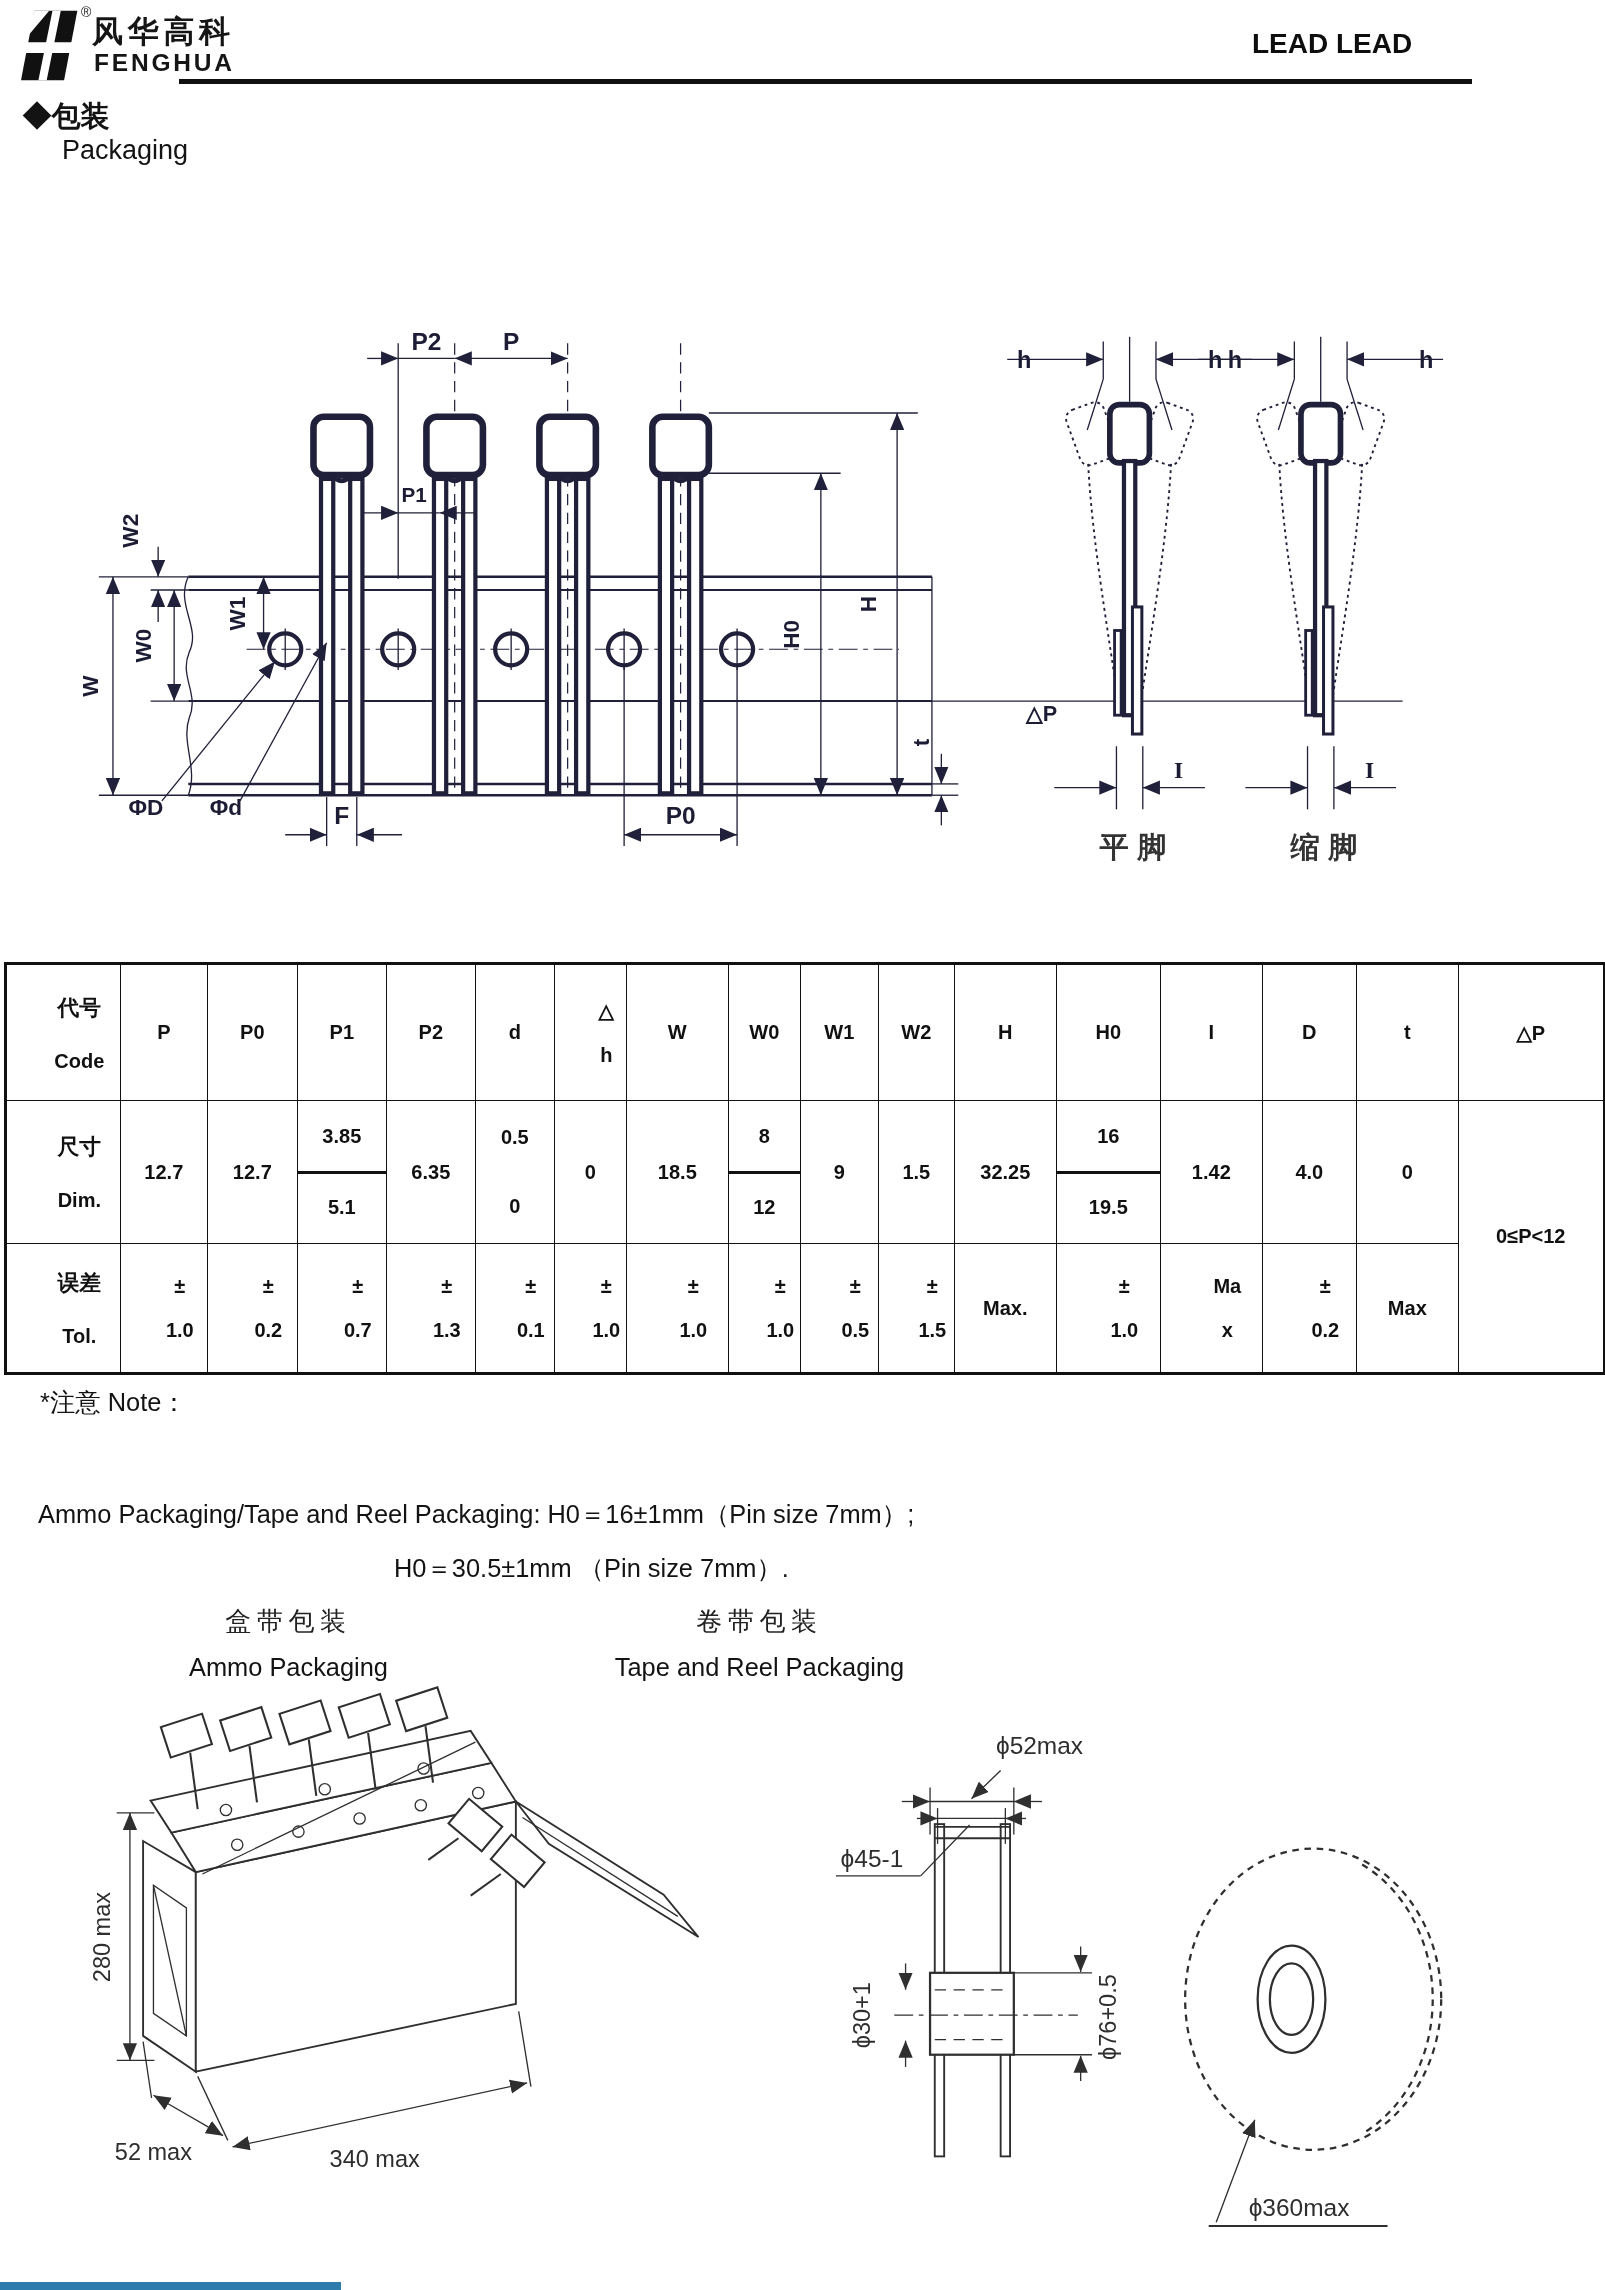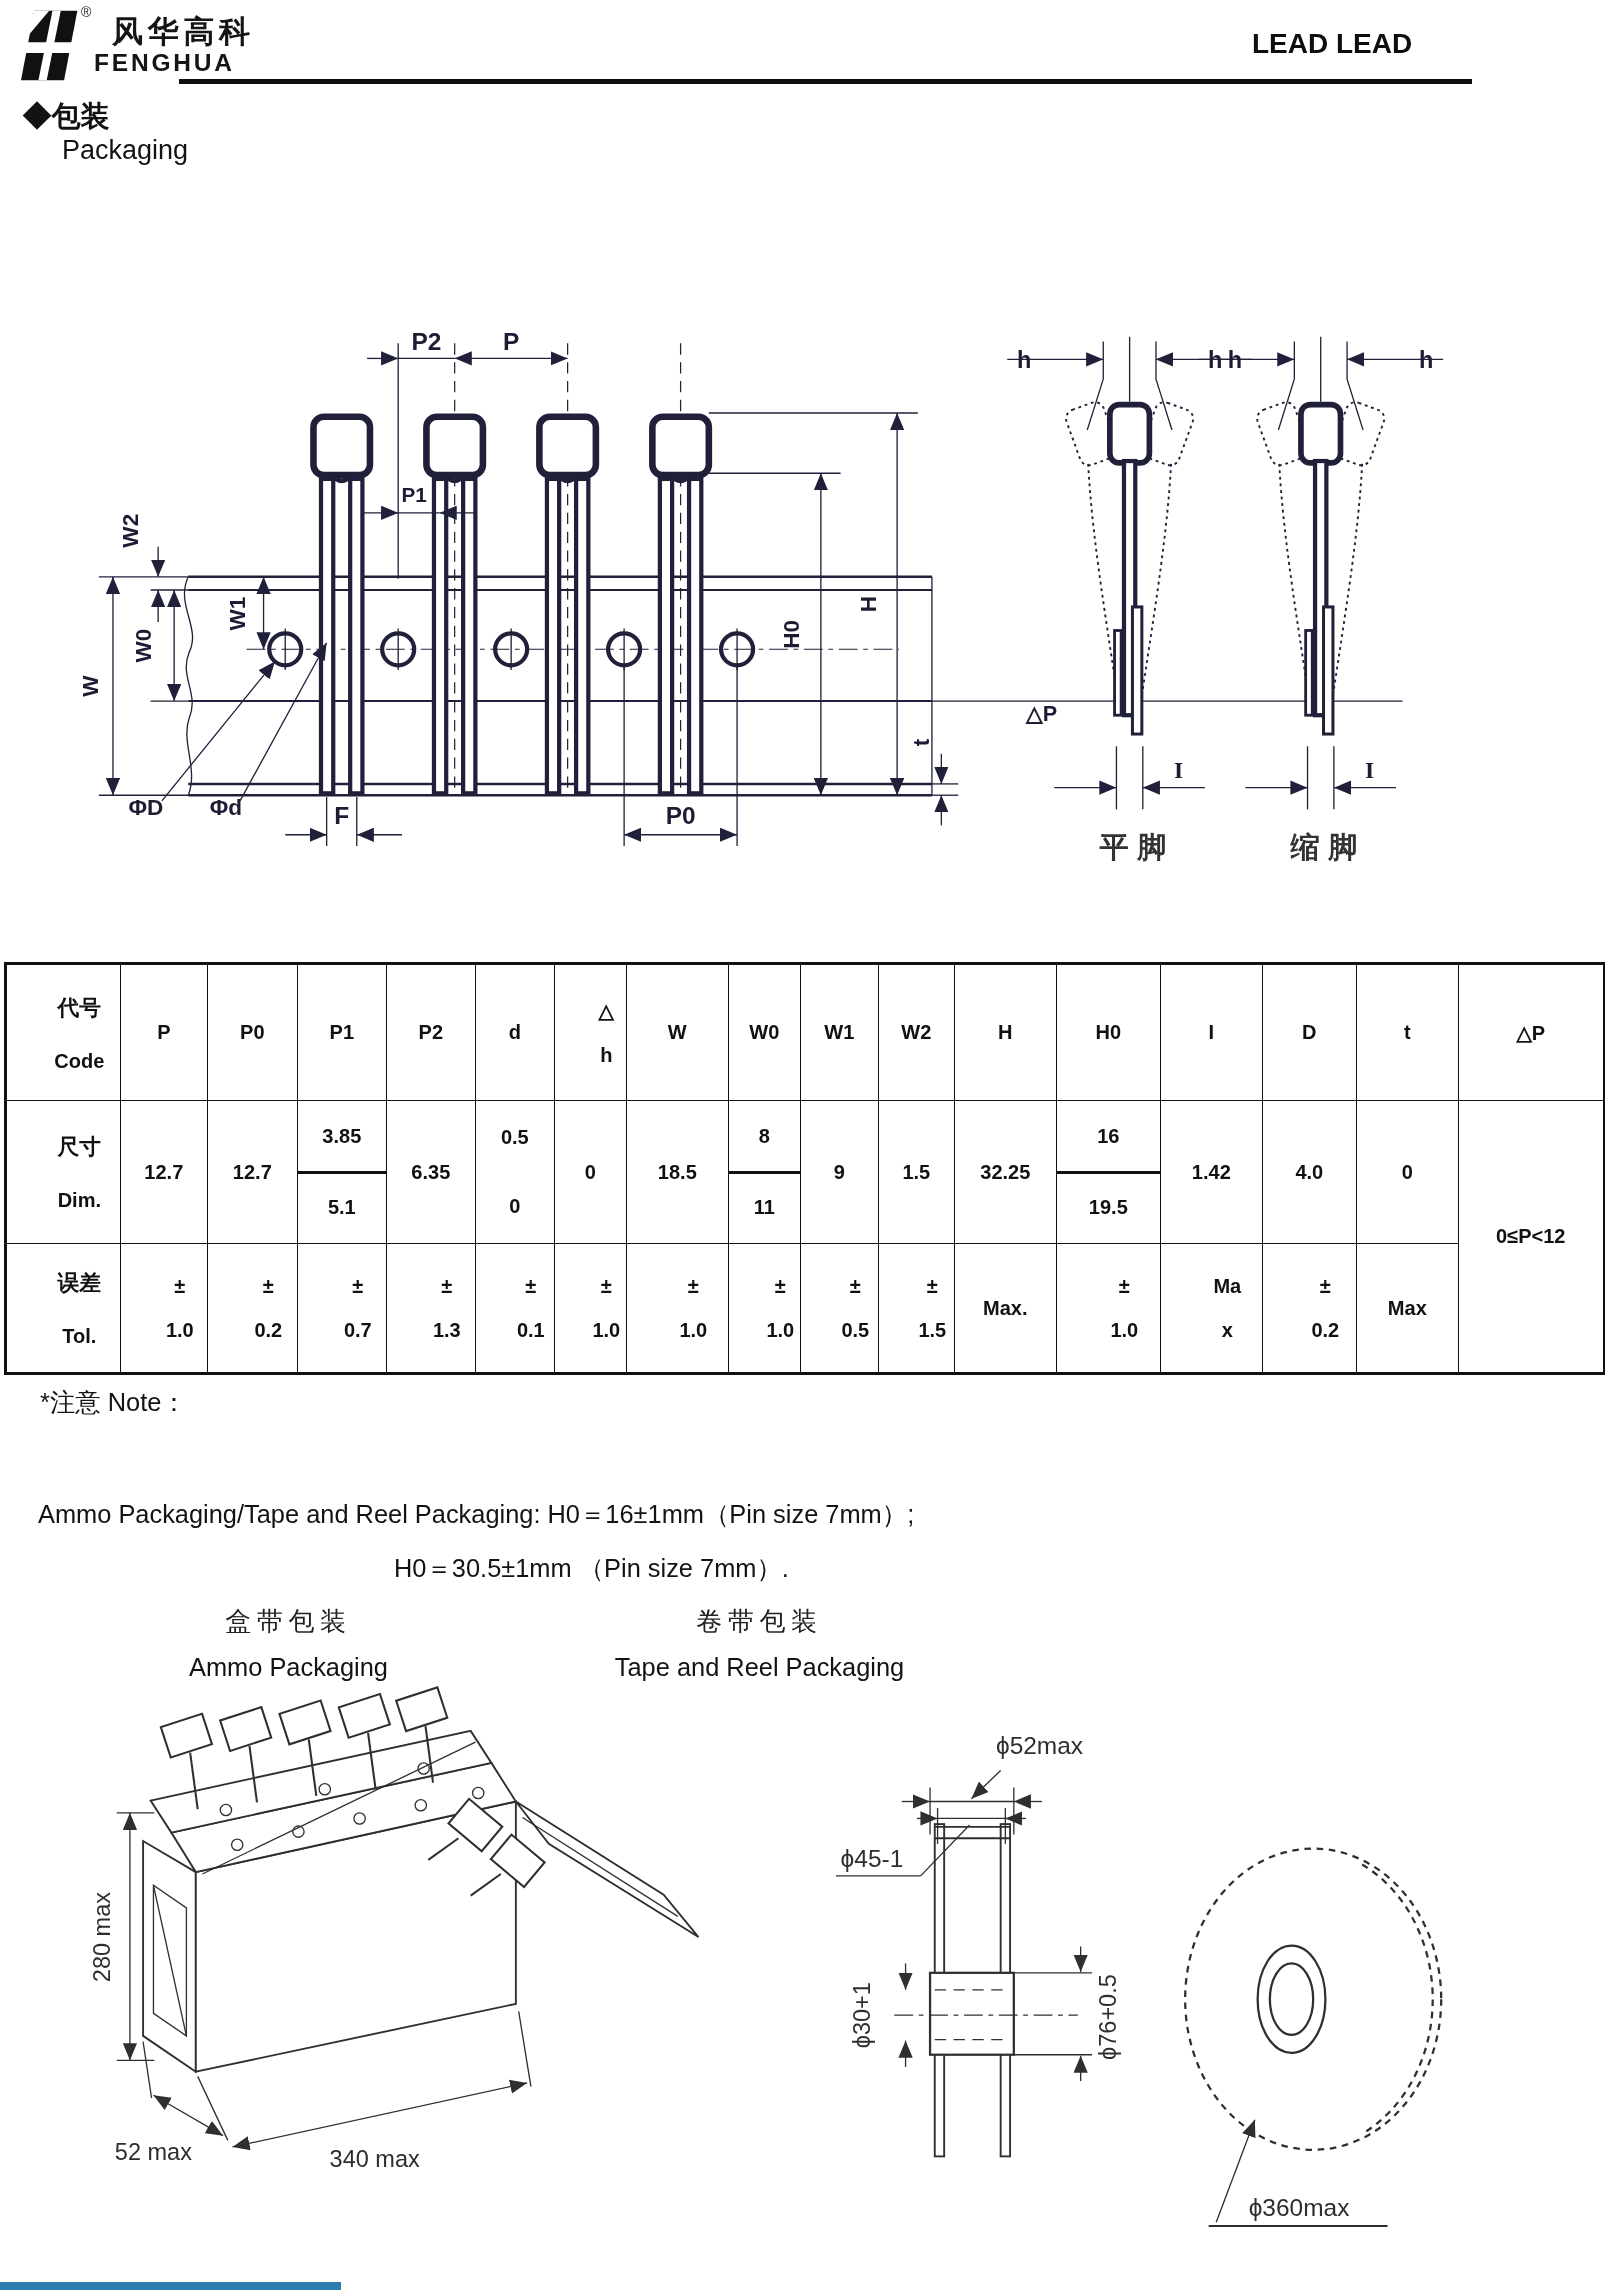--- a/index.html
+++ b/index.html
@@ -1,20 +1,20 @@
 <!DOCTYPE html>
 <html style="font-size:15px"><head>
 <meta charset="utf-8">
 <style>
   html,body{margin:0;padding:0;background:#888;}
   .page{position:relative;width:1605px;height:2291px;background:#ffffff;overflow:hidden;
         font-family:"Liberation Sans",sans-serif;color:#141414;}
   .abs{position:absolute;}
   
-  .brand-zh{left:92px;top:11.3px;font-size:31px;font-weight:bold;letter-spacing:4.7px;color:#151515;margin-left:20px;}
+  .brand-zh{left:92px;top:11.3px;font-size:31px;font-weight:bold;letter-spacing:4.7px;color:#151515;}
   .brand-en{left:94px;top:49px;font-size:24.5px;font-weight:bold;letter-spacing:2.8px;color:#151515;}
   .reg{left:81px;top:3.8px;font-size:14px;color:#151515;}
   .doc-title{left:1252px;top:28px;font-size:28px;font-weight:bold;color:#0e0e0e;}
   .rule{left:179px;top:79px;width:1293px;height:4.7px;background:#101010;}
   .sec-zh{left:22.6px;top:97px;font-size:29px;font-weight:bold;color:#131313;}
   .sec-en{left:62px;top:135px;font-size:27px;color:#131313;}
   
   .tbl-wrap{left:3.8px;top:962px;}
   table.tbl{border-collapse:collapse;table-layout:fixed;width:1598px;border:3.8px solid #111;}
   table.tbl td{border:1.9px solid #111;text-align:center;vertical-align:middle;padding:0;
@@ -284,21 +284,21 @@
               <div class="sp">
                 <div class="hf">0.5</div>
                 <div class="hf">0</div>
               </div>
             </td>
         <td>0</td>
         <td>18.5</td>
         <td>
               <div class="sp">
                 <div class="hf">8</div>
-                <div class="hf b">11</div>
+                <div class="hf b">12</div>
               </div>
             </td>
         <td>9</td>
         <td>1.5</td>
         <td>32.25</td>
         <td>
               <div class="sp">
                 <div class="hf">16</div>
                 <div class="hf b">19.5</div>
               </div>

